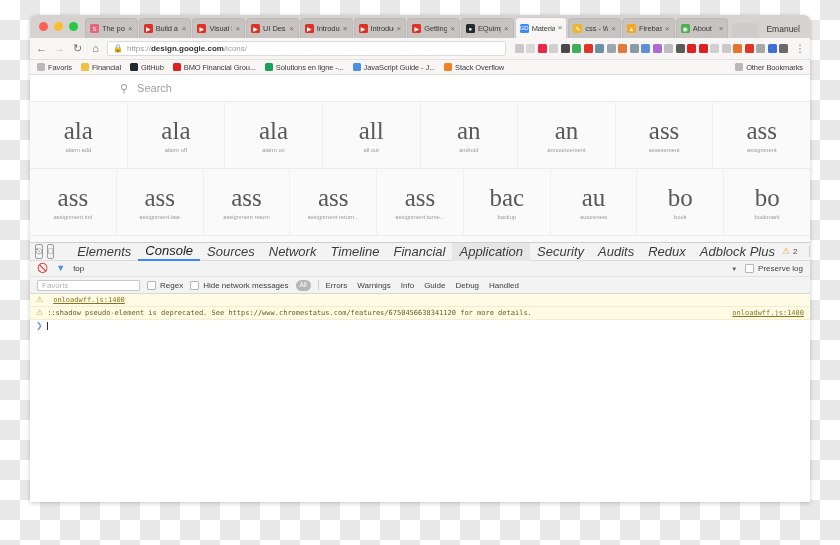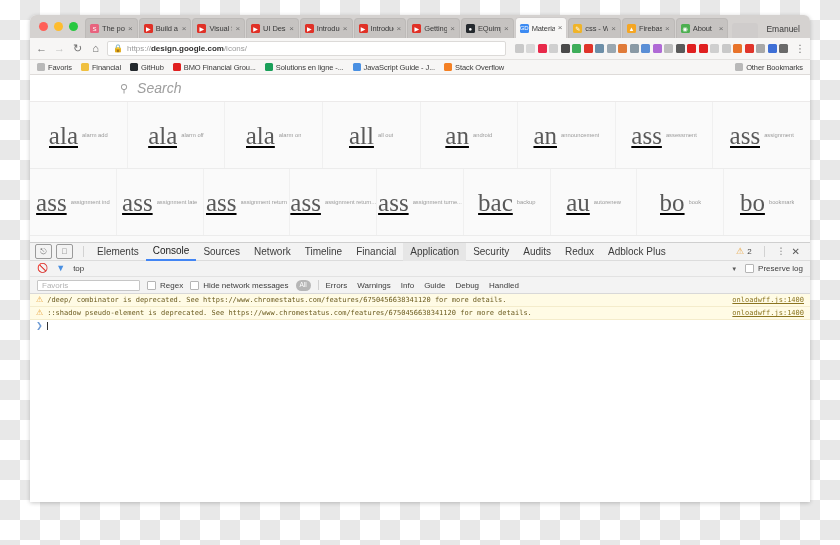--- a/index.html
+++ b/index.html
@@ -83,48 +83,48 @@
   .bm .bt{font-size:7.5px;color:#3a3a3a;letter-spacing:-.1px;}
   .bm.right{margin-left:auto;}
 
   
   .page{background:#fafafa;height:167px;position:relative;overflow:hidden;}
   .searchbar{
     height:27px;background:#fff;border-bottom:1px solid #eceaea;
     display:flex;align-items:center;padding-left:90px;box-sizing:border-box;gap:9px;
   }
   .searchbar .sicon{font-size:11px;color:#9e9e9e;line-height:1;}
-  .searchbar .stext{font-size:14px;color:#9e9e9e;font-style:italic;}
+  .searchbar .stext{font-size:11px;color:#9e9e9e;}
 
   .grid{display:flex;flex-direction:column;}
   .gridrow{display:flex;border-bottom:1px solid #ececec;}
   .cell{
-    flex:1 1 0;height:66px;display:flex;
+    flex:1 1 0;height:66px;display:flex;flex-direction:column;
     align-items:center;justify-content:center;gap:4px;
-    border-right:1px solid #f0f0f0;overflow:hidden;box-sizing:border-box;text-decoration:underline;
+    border-right:1px solid #f0f0f0;overflow:hidden;box-sizing:border-box;
   }
   .cell:last-child{border-right:none;}
   .glyph{
     font-family:"Liberation Serif", serif;font-size:25px;color:#595959;
     line-height:1;white-space:nowrap;overflow:hidden;max-width:42px;text-align:center;
   }
   .glabel{font-size:5.8px;color:#9a9a9a;white-space:nowrap;overflow:hidden;max-width:74px;text-align:center;}
 
   
   .devtools{background:#fff;border-top:1px solid #cfcfcf;height:261px;display:flex;flex-direction:column;}
   .dt-tabs{
     height:18px;background:#f3f3f3;border-bottom:1px solid #dcdcdc;
     display:flex;align-items:center;padding:0 5px;box-sizing:border-box;gap:0;
   }
   .dt-icon{width:15px;height:13px;border:1px solid #9a9a9a;border-radius:2px;
     display:flex;align-items:center;justify-content:center;font-size:8px;color:#5a5a5a;margin-right:4px;line-height:1;}
   .dt-sep{width:1px;height:11px;background:#d2d2d2;margin:0 6px;}
   .dt-tab{
-    font-size:10px;color:#3c3c3c;padding:0 7px;height:18px;display:flex;align-items:center;
-    box-sizing:border-box;white-space:nowrap;
+    font-size:13px;color:#3c3c3c;padding:0 7px;height:18px;display:flex;align-items:center;
+    box-sizing:border-box;white-space:nowrap;font-style:italic;
   }
   .dt-tab.sel{color:#1a1a1a;border-bottom:2px solid #4285f4;}
   .dt-tab.gray{background:#e6e6e6;}
   .dt-right{margin-left:auto;display:flex;align-items:center;gap:6px;padding-right:5px;}
   .warnbadge{display:flex;align-items:center;gap:3px;font-size:8px;color:#444;}
   .wtri{color:#e8a33d;font-size:9px;line-height:1;}
   .dt-kebab{font-size:9px;color:#5a5a5a;line-height:1;}
   .dt-close{font-size:10px;color:#5a5a5a;line-height:1;}
 
   .dt-bar1{
@@ -466,21 +466,20 @@
           <span class="lvl">Guide</span>
           <span class="lvl">Debug</span>
           <span class="lvl">Handled</span>
         </span>
     </div>
 
     <div class="dt-msgs">
       <div id="msgs">
           <div class="msg">
             <span class="mtri">⚠</span>
-            <span class="mtext">/deep/ combinator is deprecated. See https://www.chromestatus.com/features/6750456638341120 for more details.</span>
             <span class="msrc">onloadwff.js:1400</span>
           </div>
           <div class="msg">
             <span class="mtri">⚠</span>
             <span class="mtext">::shadow pseudo-element is deprecated. See https://www.chromestatus.com/features/6750456638341120 for more details.</span>
             <span class="msrc">onloadwff.js:1400</span>
           </div>
         </div>
       <div class="prompt">
         <span class="parrow">❯</span>

